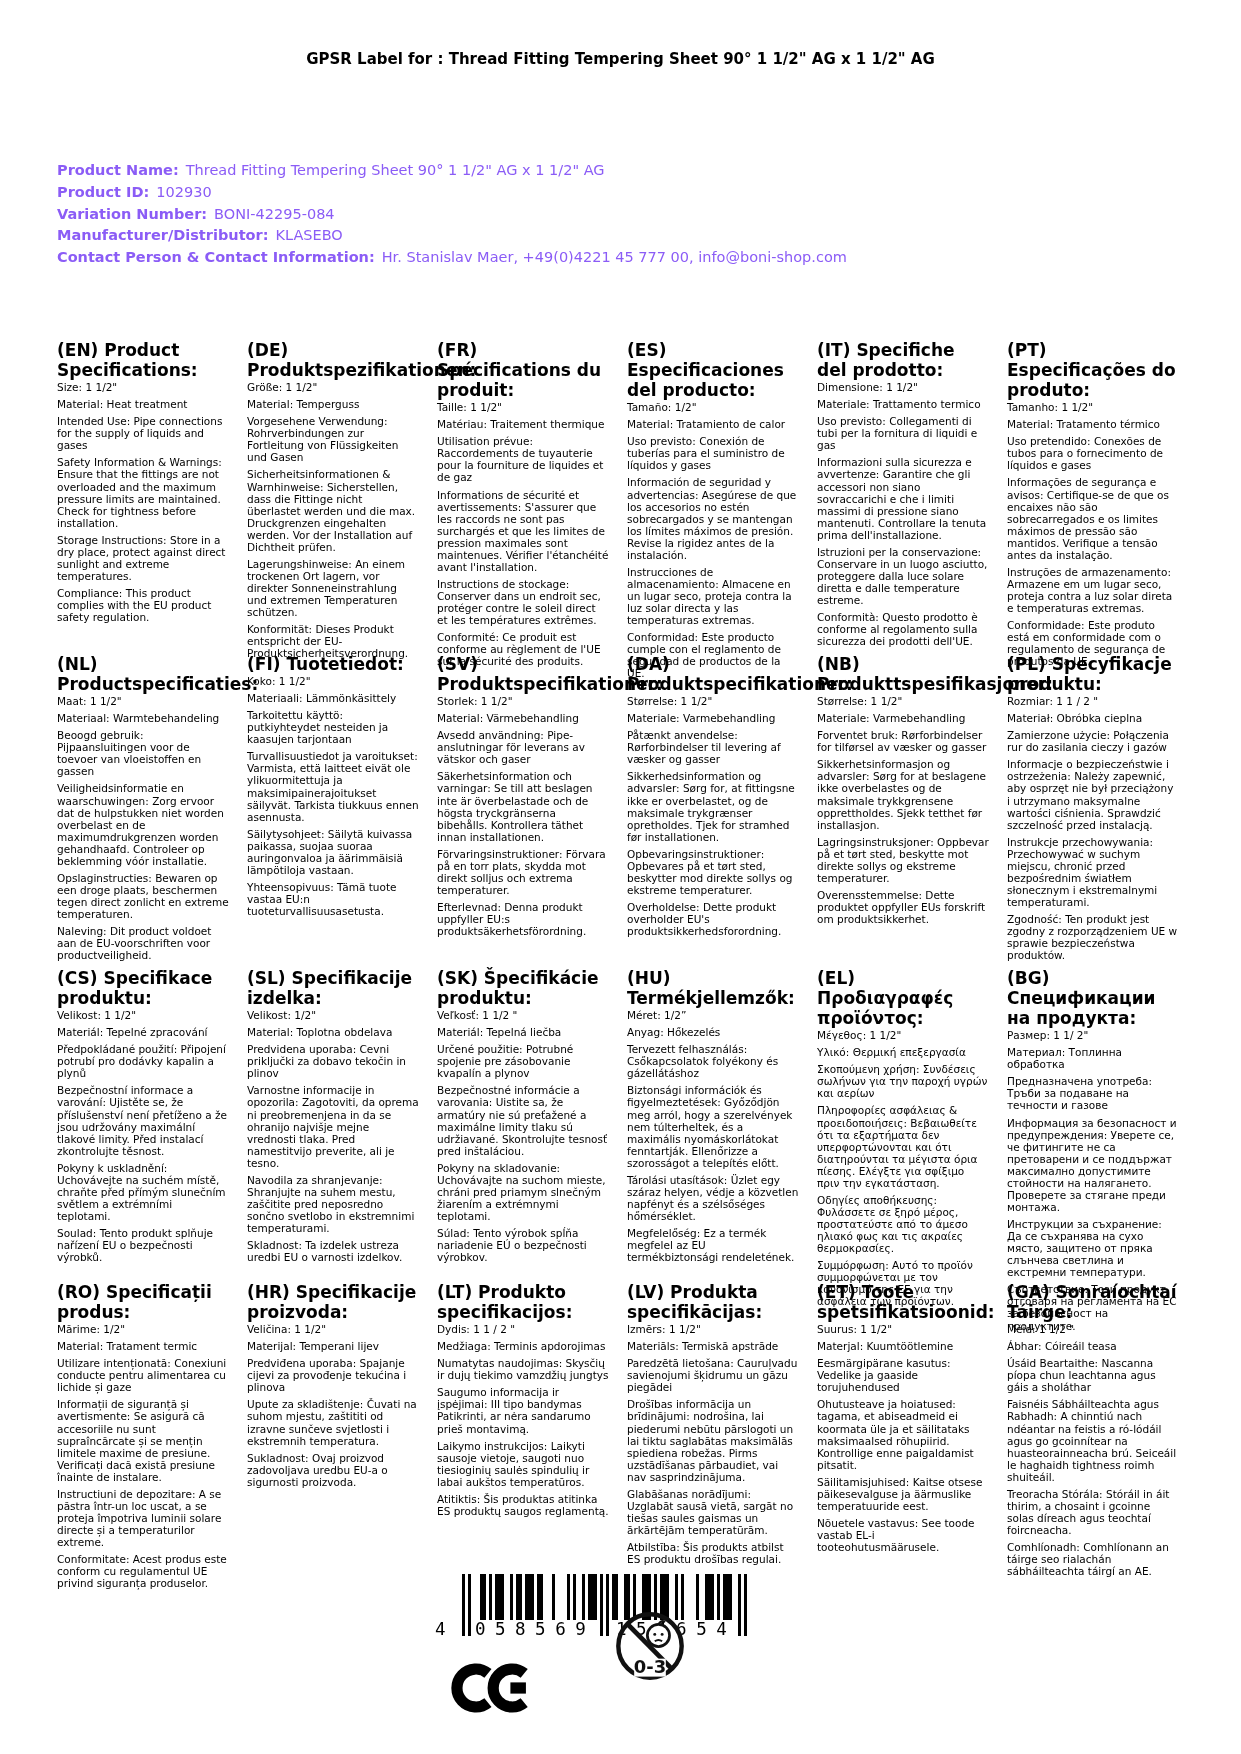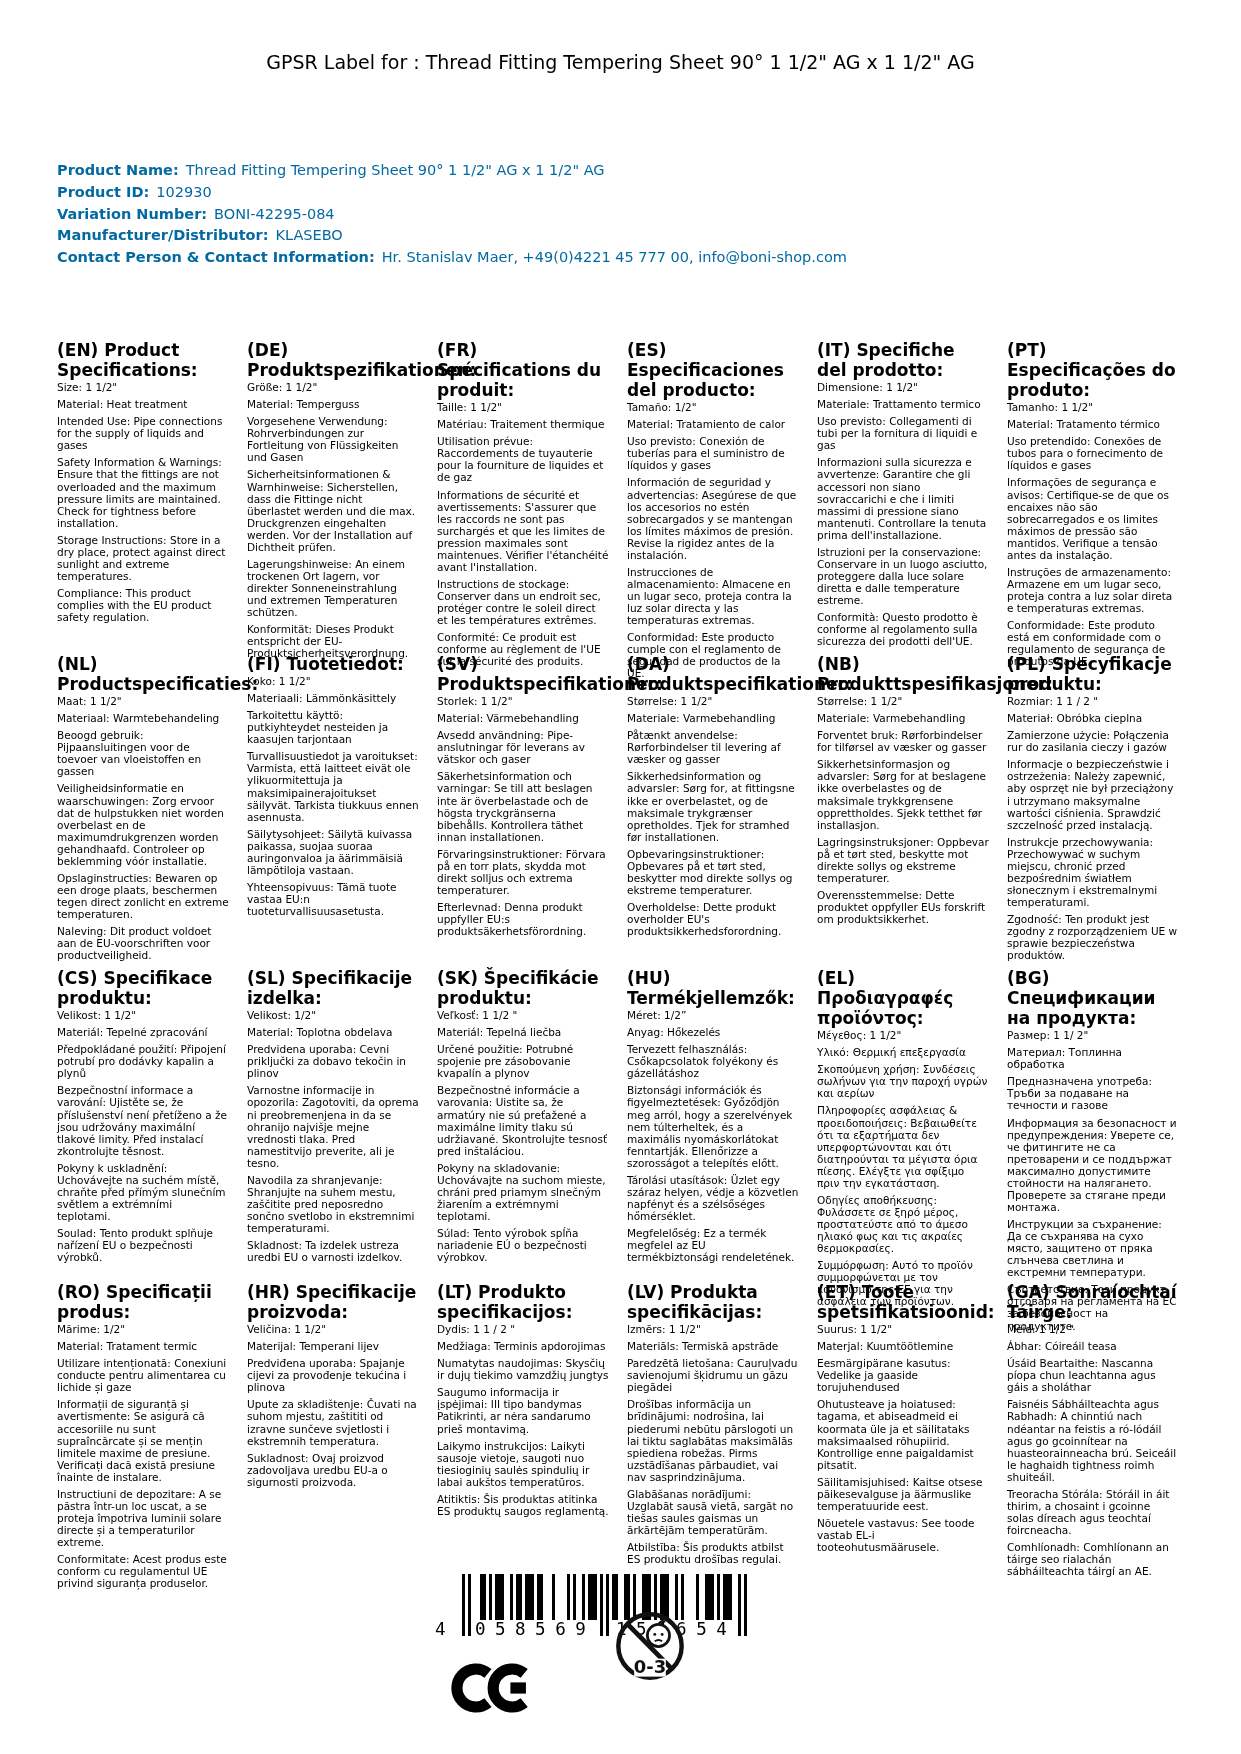--- a/index.html
+++ b/index.html
@@ -1,20 +1,20 @@
 <!DOCTYPE html>
 <html><head>
 <meta charset="utf-8">
 <style>
   html,body{margin:0;padding:0;background:#e8e8e8;}
   .page{position:relative;width:1241px;height:1754px;background:#ffffff;color:#1a1a1a;
         font-family:"DejaVu Sans",sans-serif;overflow:hidden;margin:0 auto;}
   .title{position:absolute;top:48px;left:50%;transform:translateX(-50%);width:950px;
-         text-align:center;font-size:19px;font-weight:normal;line-height:1.5;margin:0;color:#000;}
-  .info{position:absolute;left:57px;top:160px;font-size:14.5px;line-height:21.8px;color:#0369a1;}
+         text-align:center;font-size:15px;font-weight:bold;line-height:1.5;margin:0;color:#000;}
+  .info{position:absolute;left:57px;top:160px;font-size:14.5px;line-height:21.8px;color:#8b5cf6;}
   .info-line .lbl{font-weight:bold;}
   .info-line .val{margin-left:7px;}
   #spec-grid{position:absolute;left:57px;top:340px;width:1150px;}
   .spec-row{height:314px;display:flex;}
   .cell{width:172px;margin-right:18px;flex:none;}
   .cell-title{font-weight:bold;font-size:17px;line-height:1.18;color:#000;}
   .cell p{margin:5px 0 0 0;font-size:10.5px;line-height:1.15;color:#000;}
   .cell p.size{margin-top:1px;}
   .barcode-area{position:absolute;left:462px;top:1574px;width:285px;height:72px;}
   #barcode-svg{position:absolute;left:0;top:0;}

